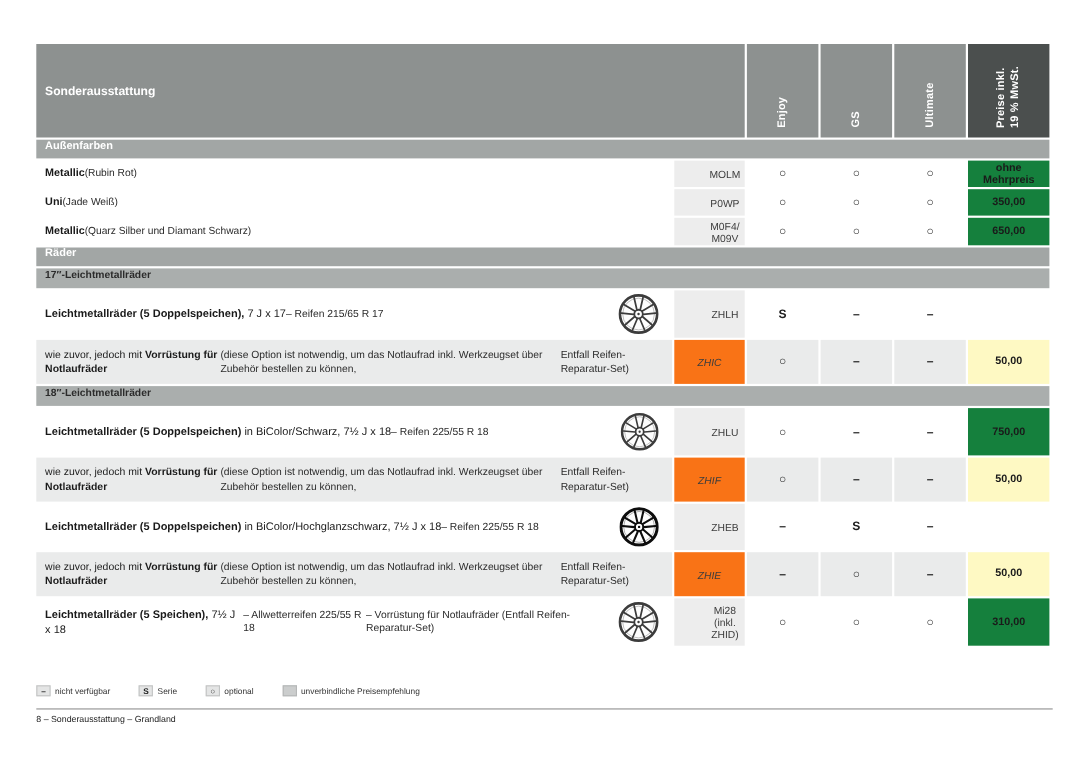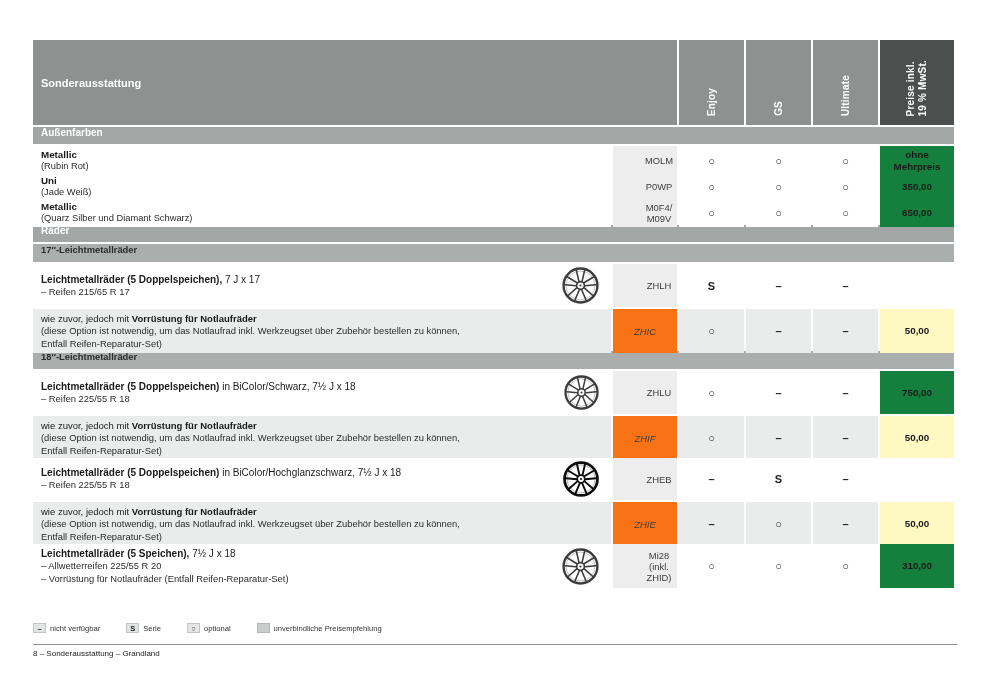--- a/index.html
+++ b/index.html
@@ -25,21 +25,21 @@
   
   .cell{display:flex;align-items:center;box-sizing:border-box;}
   .bg-white{background:#fff;}
   .bg-gray{background:#eaebeb;}
   .bg-code{background:#ededed;padding-left:28px;}
   .bg-code-g{background:#f97316;font-style:italic;}
   .bg-price{background:#15803d;}
   .bg-price-g{background:#fef9c3;}
 
   .c-desc{justify-content:space-between;padding:3px 12px 3px 8px;}
-  .desc-text{display:flex;flex-direction:column;justify-content:space-between;}
+  .desc-text{display:flex;flex-direction:row;justify-content:space-between;}
   .line1{font-size:10px;line-height:13px;}
   .b{font-weight:700;}
   .sub{font-size:9.4px;line-height:12.5px;color:#2b2b2b;}
   .row-variant .line1{font-size:9.5px;}
   .color-row .line1{font-size:9.8px;line-height:11.5px;}
   .color-row .sub{font-size:9.3px;line-height:11.5px;}
 
   .c-code{flex-direction:column;justify-content:center;text-align:center;font-size:9.4px;color:#3d3d3d;line-height:11px;}
   .c-opt{justify-content:center;font-size:11px;font-weight:700;color:#222;}
   .c-price{justify-content:center;text-align:center;font-weight:700;font-size:9.8px;line-height:11.5px;padding:0 3px;}
@@ -332,21 +332,21 @@
       <div class="cell c-opt bg-gray">–</div>
       <div class="cell c-opt bg-gray">○</div>
       <div class="cell c-opt bg-gray">–</div>
       <div class="cell c-price bg-price-g">50,00</div>
     </div>
 
     <div class="row h43">
       <div class="cell c-desc bg-white">
         <div class="desc-text">
           <div class="line1"><span class="b">Leichtmetallräder (5 Speichen),</span><span> 7½ J x 18</span></div>
-          <div class="sub">–  Allwetterreifen 225/55 R 20</div>
+          <div class="sub">–  Allwetterreifen 225/55 R 18</div>
           <div class="sub">–  Vorrüstung für Notlaufräder (Entfall Reifen-Reparatur-Set)</div>
         </div>
         <span class="wheel">
           <svg viewBox="0 0 40 40" width="37" height="37">
             <circle cx="20" cy="20" r="18.3" fill="#fdfdfd" stroke="currentColor" stroke-width="2.6"></circle>
             <circle cx="20" cy="20" r="15.6" fill="none" stroke="currentColor" stroke-width="0.7" opacity="0.45"></circle>
             <g stroke="currentColor" stroke-width="1.7" stroke-linecap="round">
               <g>
                   <line x1="18.3" y1="15.5" x2="15.6" y2="3.8"></line>
                   <line x1="21.7" y1="15.5" x2="24.4" y2="3.8"></line>

